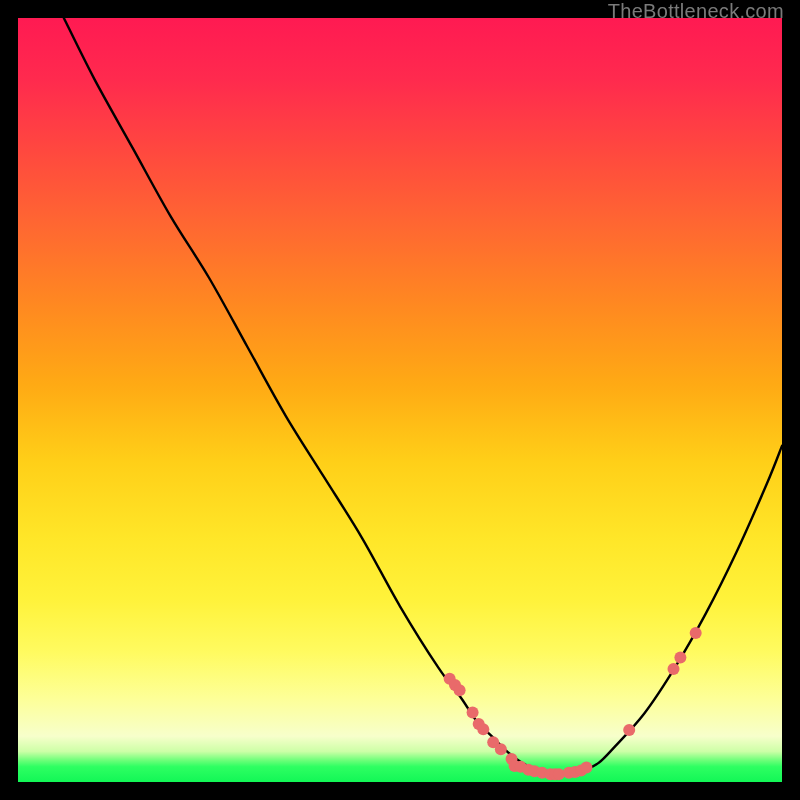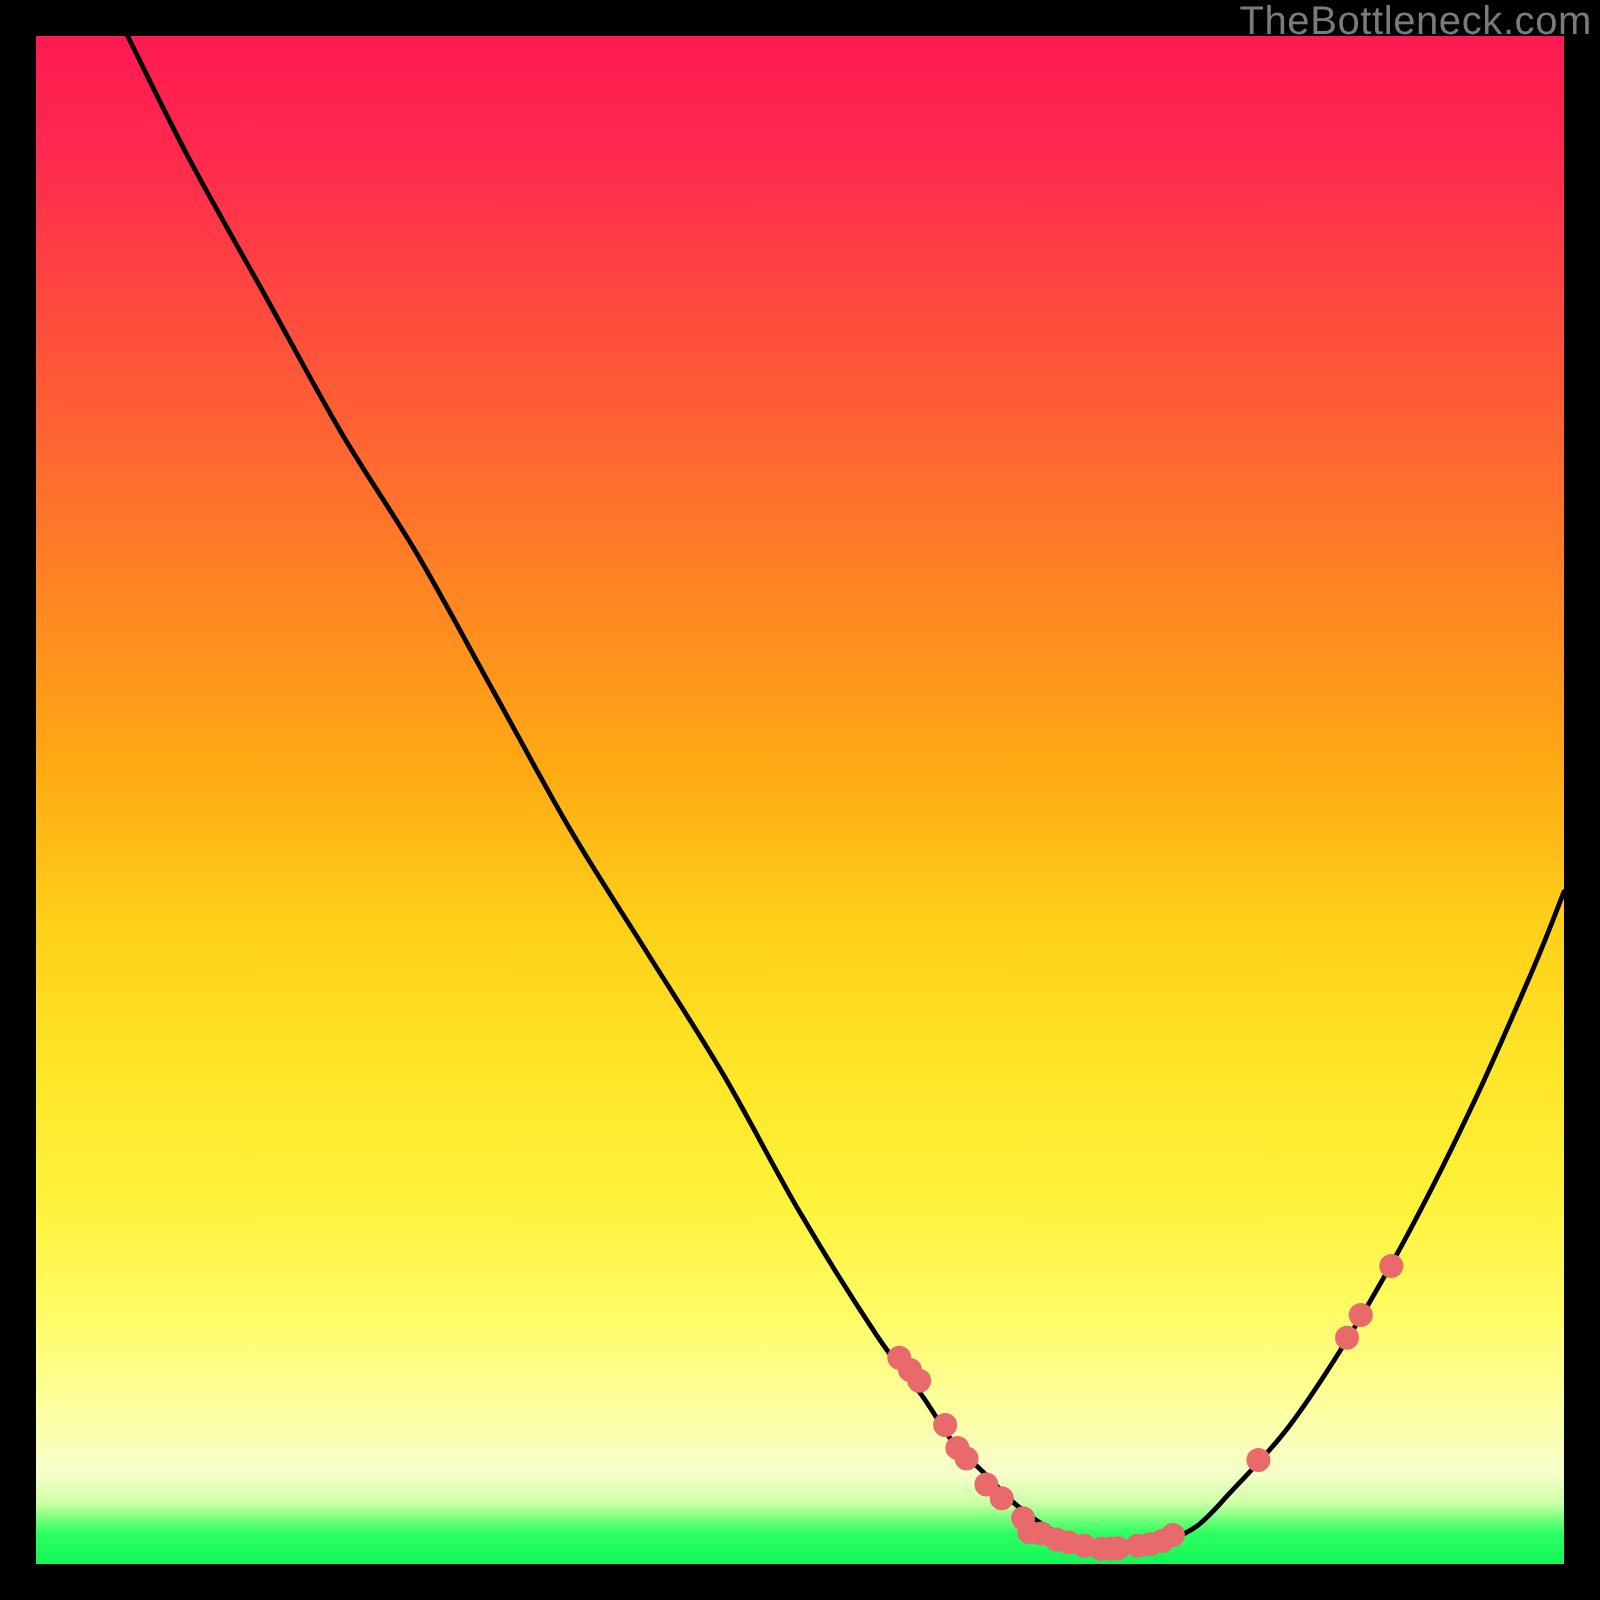--- a/index.html
+++ b/index.html
@@ -41,21 +41,21 @@
         #f7ffcb 94%,
         #cdffa7 96%,
         #6aff78 97.2%,
         #2eff62 98%,
         #12f756 100%
       );
   }
   .watermark {
     position: absolute;
     top: 0px;
-    right: 4px;
+    right: 16px;
     color: #7a7a7a;
     font-size: 20px;
     letter-spacing: 0.3px;
     font-weight: 500;
     user-select: none;
   }
   svg.curve {
     position: absolute;
     left: 0;
     top: 0;

